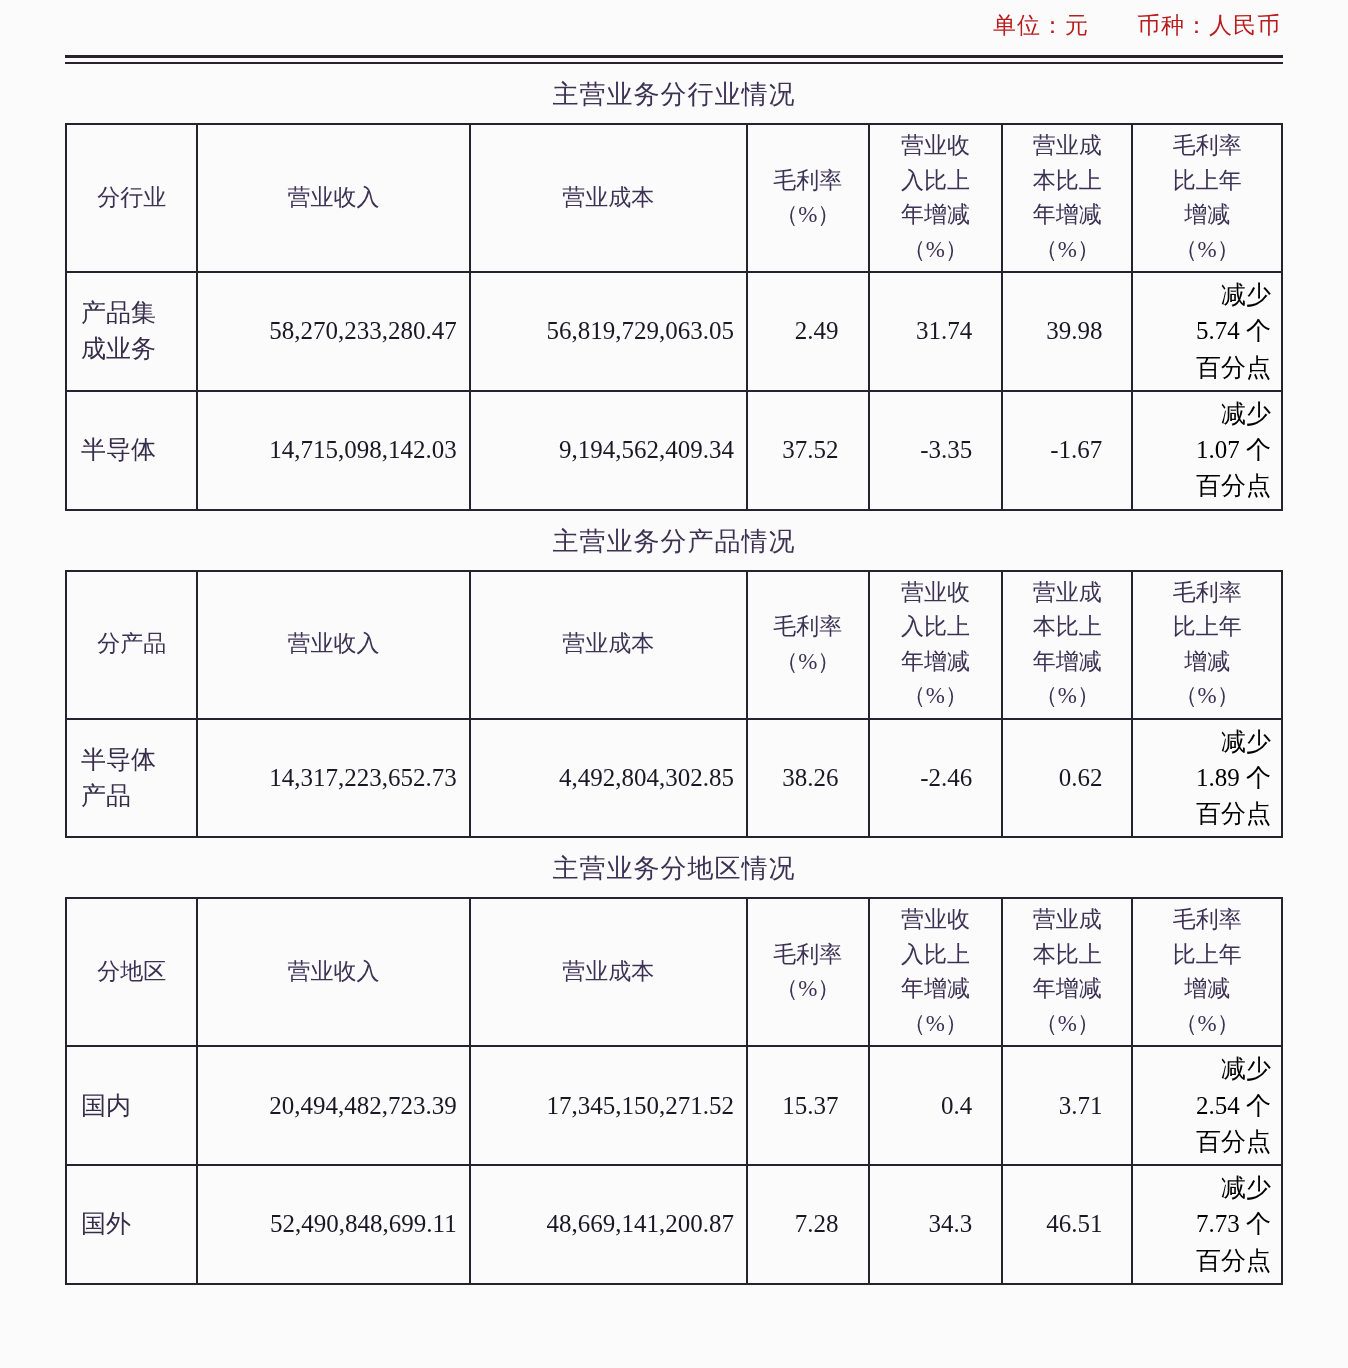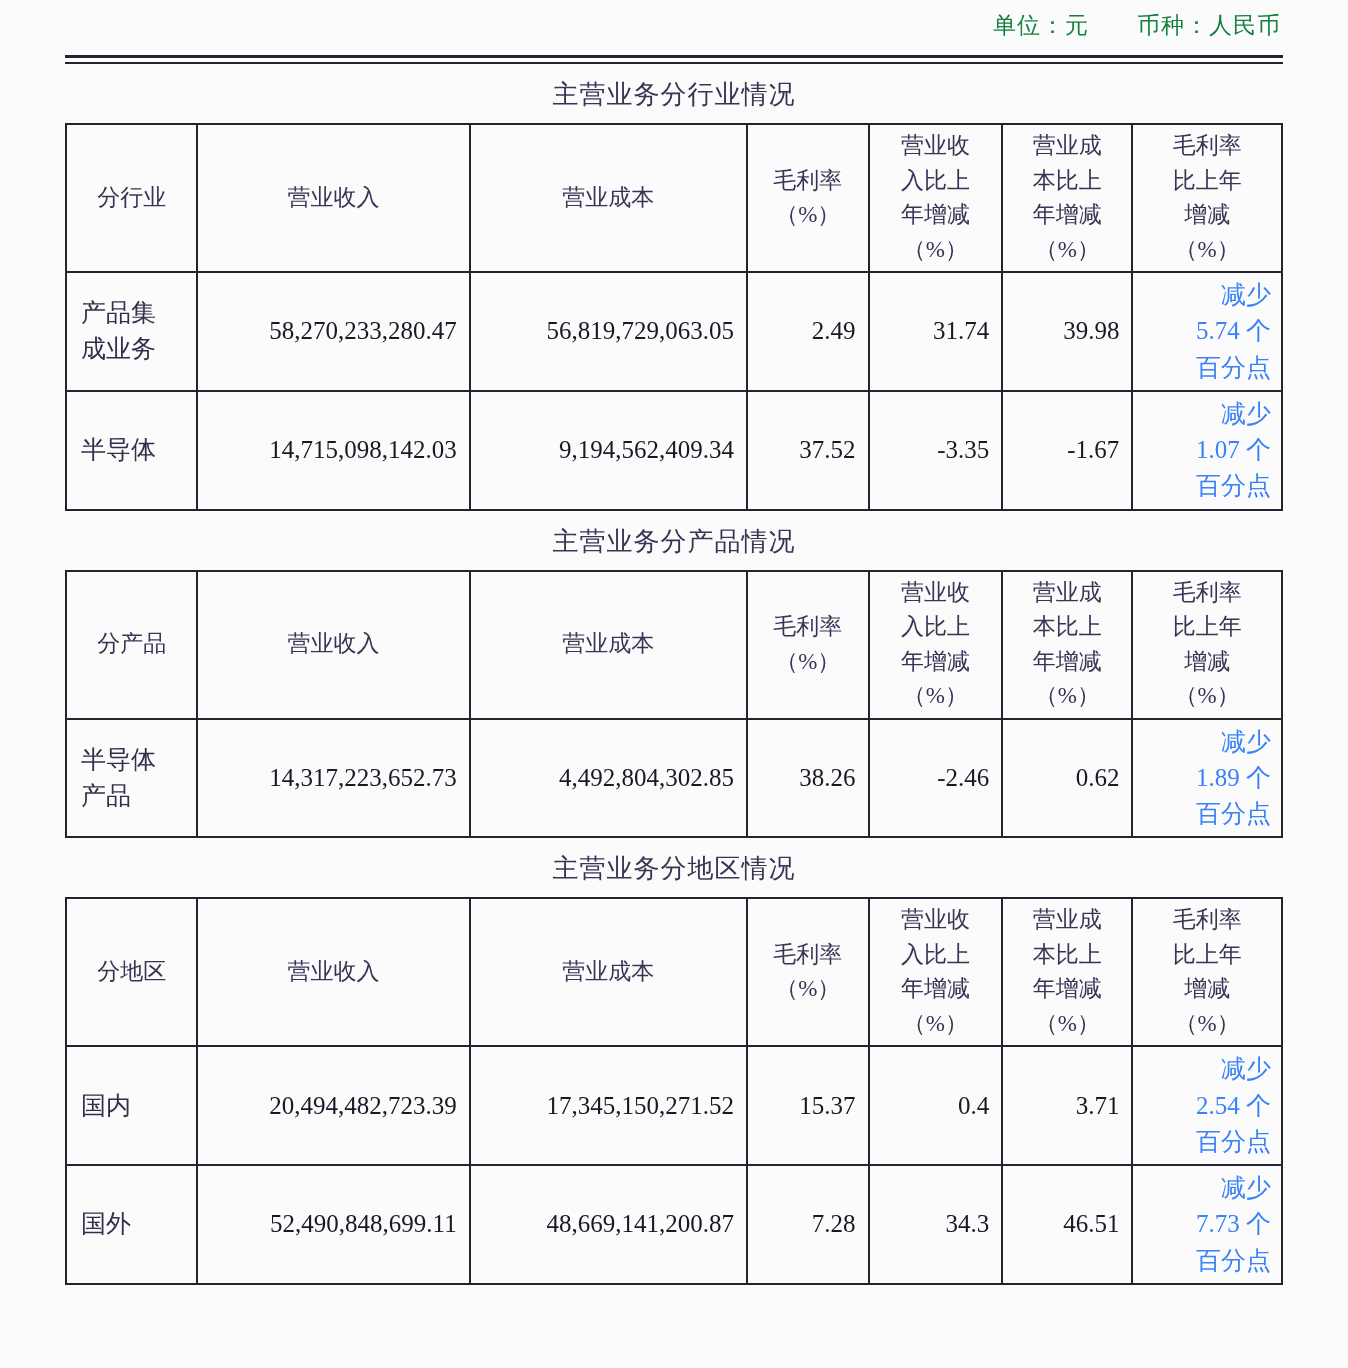--- a/index.html
+++ b/index.html
@@ -14,21 +14,21 @@
   }
   .page {
     width: 1218px;
     margin: 0 auto;
     padding-top: 6px;
   }
   .unit-line {
     text-align: right;
     font-size: 23px;
     letter-spacing: 1px;
-    color: #15803d;
+    color: #b91c1c;
     padding: 4px 2px 14px 0;
   }
   .double-rule {
     height: 4px;
     border-top: 3px solid #26222f;
     border-bottom: 2px solid #26222f;
   }
   .table-title {
     text-align: center;
     font-size: 26px;
@@ -73,26 +73,26 @@
     text-align: left;
     padding-left: 14px;
     white-space: pre-line;
     color: #352d49;
   }
   td:nth-child(n+2) {
     text-align: right;
     padding-right: 12px;
   }
   td:nth-child(4), td:nth-child(5), td:nth-child(6) {
-    padding-right: 12px;
+    padding-right: 29px;
   }
   td:nth-child(7) {
     white-space: pre-line;
     padding-right: 10px;
-    color: #3b82f6;
+    color: #000000;
   }
 </style>
 </head>
 <body>
 
 <div class="page">
 
   <div class="unit-line">单位：元　　币种：人民币</div>
   <div class="double-rule"></div>
 

